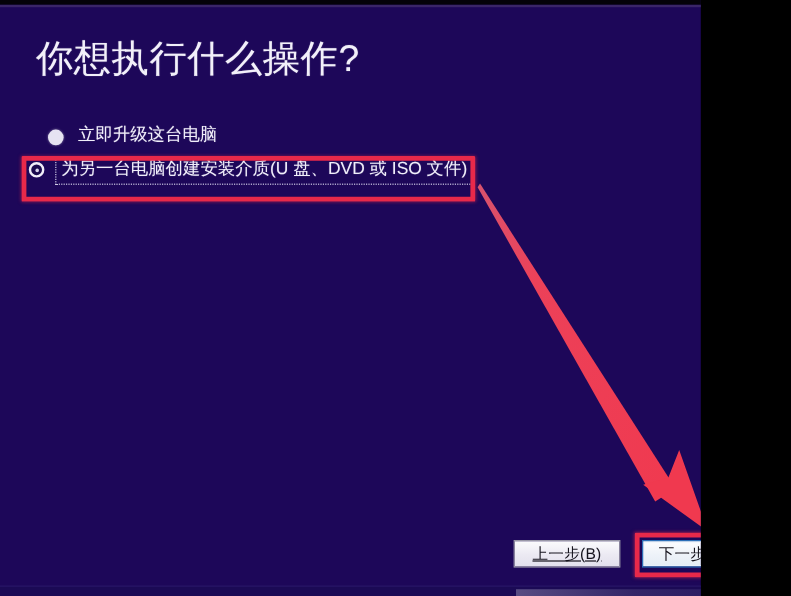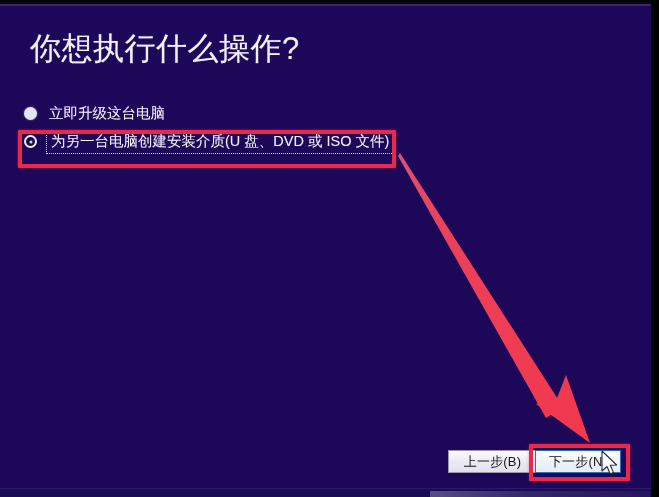--- a/index.html
+++ b/index.html
@@ -2,21 +2,21 @@
 <html><head>
 <meta charset="utf-8">
 <style>
   html, body {
     margin: 0;
     padding: 0;
     background: #000;
   }
   #screen {
     position: relative;
-    width: 651px;
+    width: 584px;
     height: 497px;
     overflow: hidden;
     background: #1d0759;
     font-family: "Liberation Sans", "DejaVu Sans", sans-serif;
     -webkit-font-smoothing: antialiased;
   }
 
   
   .top-black-band {
     position: absolute;
@@ -61,21 +61,21 @@
     text-shadow: 0 0 1px rgba(255,255,255,0.45);
   }
 
   
   .option-row {
     position: absolute;
     display: flex;
     align-items: center;
     white-space: nowrap;
   }
-  #option-1 { left: 24px; top: 106px; }
+  #option-1 { left: 40px; top: 106px; align-items: flex-end; }
   #option-2 { left: 24px; top: 130px; }
 
   .radio-outer {
     width: 13px; height: 13px;
     border-radius: 50%;
     flex: 0 0 auto;
     box-sizing: border-box;
     position: relative;
   }
   .radio-unselected {
@@ -143,22 +143,23 @@
     border: 1px solid #9a98a8;
     color: #14121c;
     font-size: 13px;
     display: flex;
     align-items: center;
     justify-content: center;
     white-space: nowrap;
     letter-spacing: 0.2px;
   }
   #btn-back {
-    left: 448px; top: 450px;
+    left: 428px; top: 450px;
     width: 89px;
+    text-decoration: underline;
   }
   #btn-next {
     left: 535px; top: 450px;
     width: 86px;
     border: 1px solid #2b6fb8;
     box-shadow: inset 0 0 0 1px #eaf2fa;
     background: linear-gradient(180deg, #fdfdff 0%, #eef3f9 52%, #e4ecf5 100%);
   }
 
   

